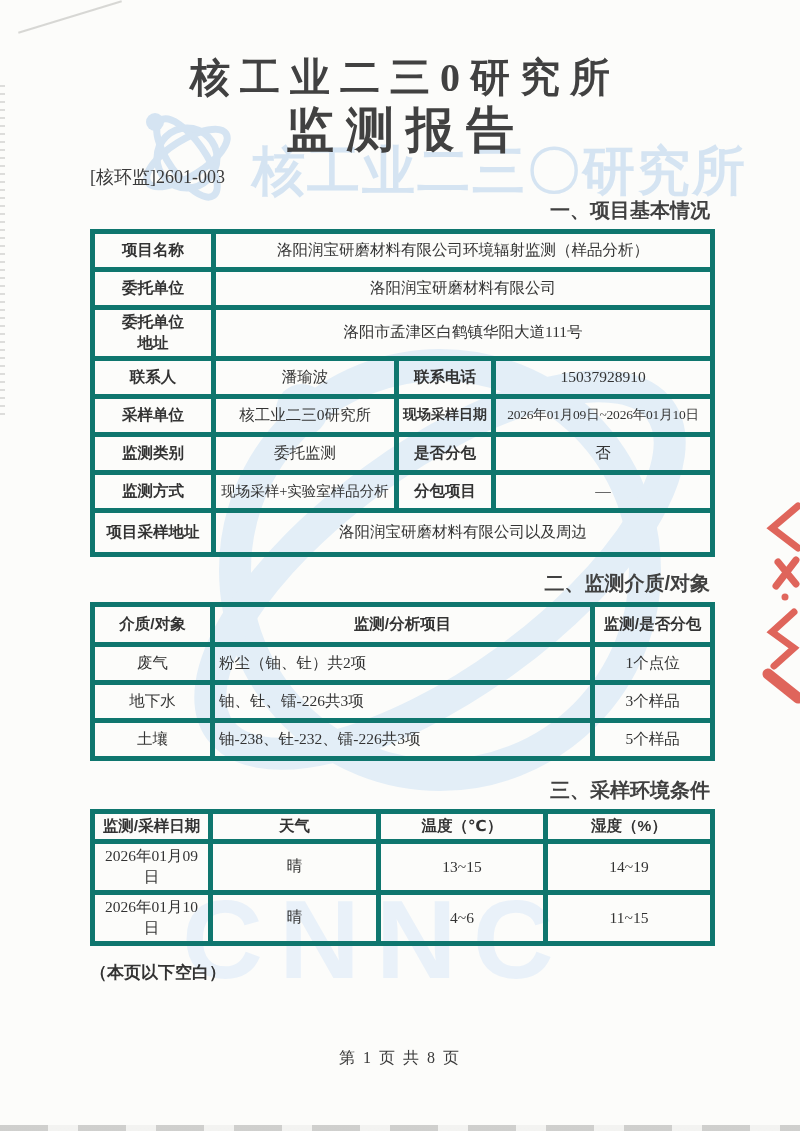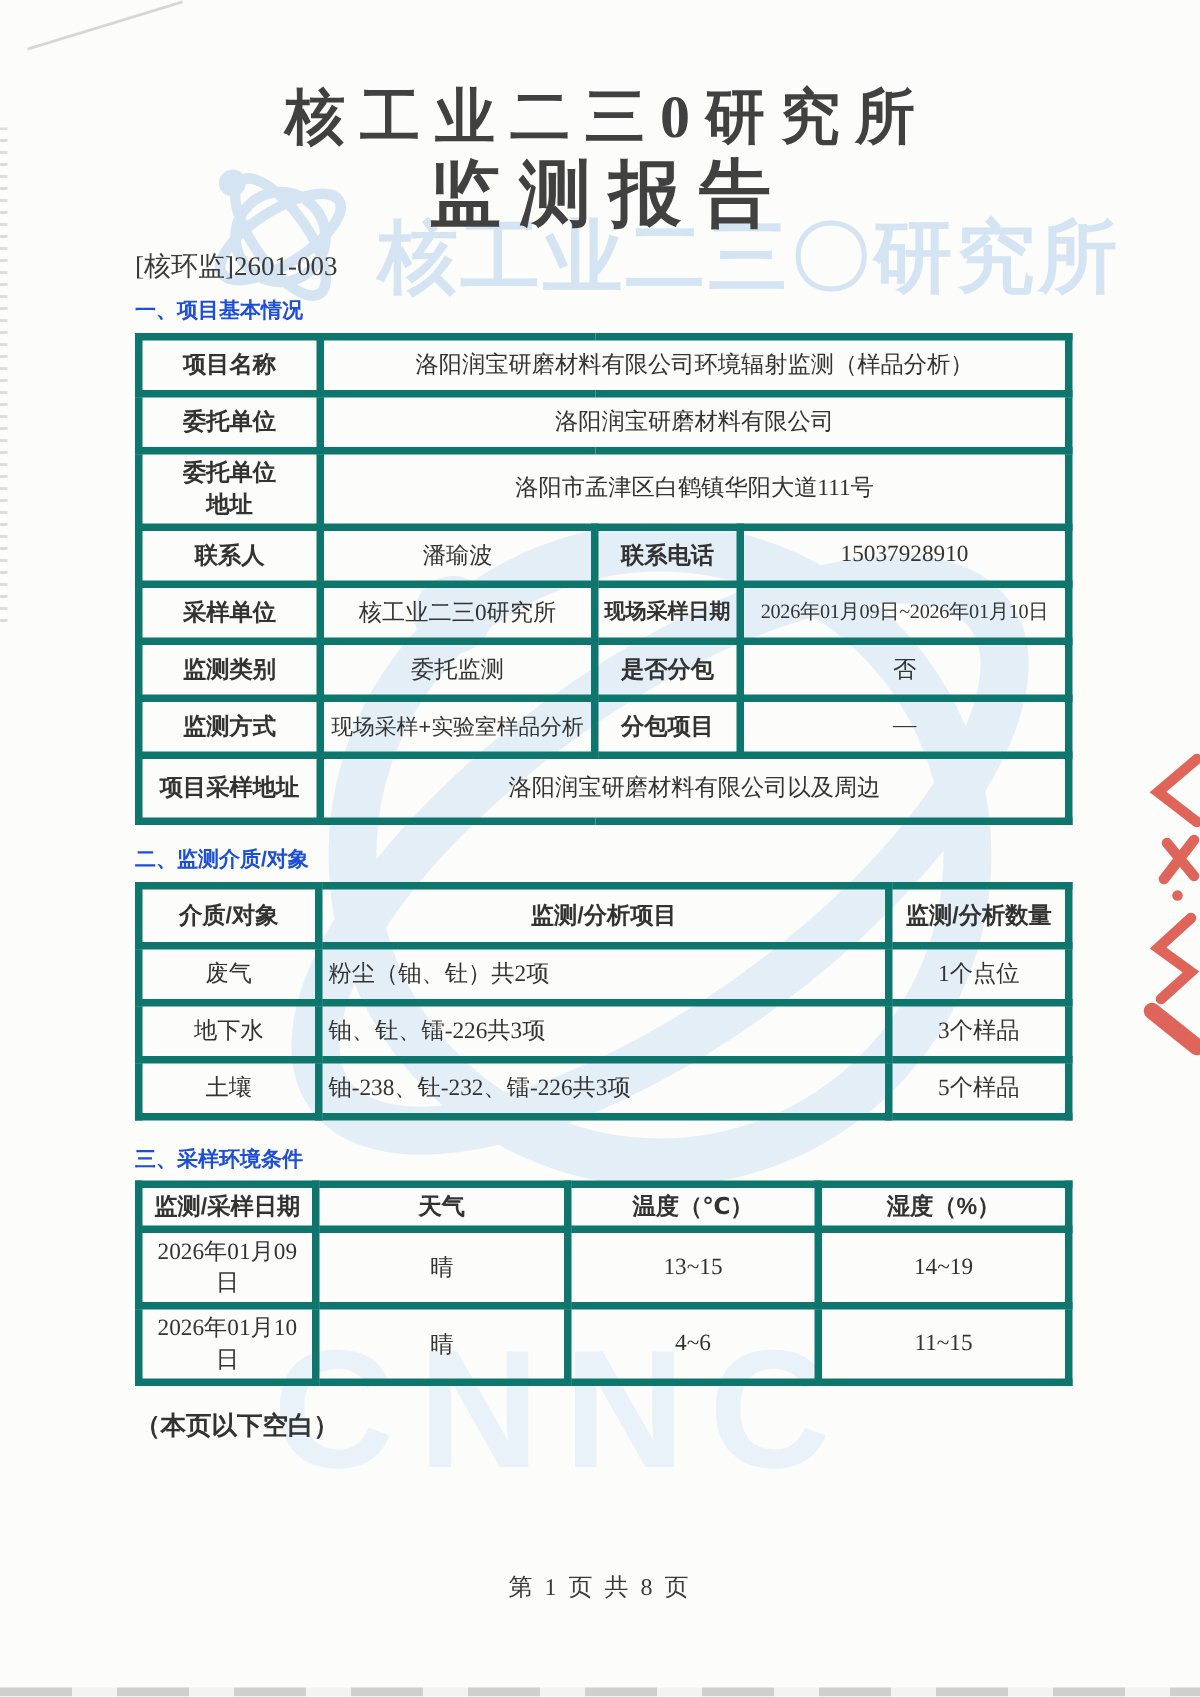--- a/index.html
+++ b/index.html
@@ -28,34 +28,34 @@
     font-size:112px;letter-spacing:16px;color:#e9f1f9;line-height:1;}
   .stamp{position:absolute;right:0;top:498px;z-index:3;}
   
   .content{position:relative;z-index:2;padding:0 90px;}
   .org-title{padding-top:54px;text-align:center;font-weight:bold;font-size:40px;
     line-height:1.18;color:#414141;white-space:nowrap;}
   .report-title{text-align:center;font-weight:bold;font-size:48px;line-height:1.12;
     margin-top:2px;color:#414141;white-space:nowrap;}
   .doc-number{margin-top:8px;font-size:18px;color:#3a3a3a;}
   .sec-heading{font-family:"Liberation Sans","DejaVu Sans",sans-serif;
-    font-weight:bold;font-size:14px;color:#1d4ed8;line-height:1.2;}
+    font-weight:bold;font-size:20px;color:#404040;line-height:1.2;text-align:right;}
   .sh1{margin:9px 0 7px;}
   .sh2{margin:14px 0 7px;}
   .sh3{margin:17px 0 7px;}
   table.t{border-collapse:collapse;width:620px;table-layout:fixed;}
   table.t td{border:5px solid #0f766e;text-align:center;vertical-align:middle;
     padding:2px 4px;font-size:15.5px;color:#333;overflow:hidden;}
   table.t td.lbl{font-family:"Liberation Sans","DejaVu Sans",sans-serif;
     font-weight:bold;white-space:pre-line;font-size:15.5px;}
   .t1 tr{height:38px;}
   .t1 tr.tall{height:48px;}
   .t1 tr.last{height:44px;}
   .t1 td.sm{font-size:13.5px;letter-spacing:-0.2px;white-space:nowrap;padding:2px 1px;}
-  .t1 td.md{font-size:14.5px;white-space:nowrap;padding:2px 1px;font-family:Liberation Mono, monospace;}
+  .t1 td.md{font-size:14.5px;white-space:nowrap;padding:2px 1px;}
   .t2 tr{height:38px;}
   .t2 tr.hd{height:40px;}
   .t2 td.item{text-align:left;}
   .t3 tr{height:29px;}
   .t3 tr.hd{height:30px;}
   .t3 td{font-size:15px;}
   .blank-note{margin-top:15px;font-weight:bold;font-size:17px;color:#333;}
   .footer{position:absolute;left:0;right:0;top:1048px;text-align:center;
     font-size:16px;letter-spacing:2px;color:#3a3a3a;z-index:2;}
 </style>
@@ -164,21 +164,21 @@
   <table class="t t2">
     <colgroup>
         <col style="width:120px">
         <col style="width:380px">
         <col style="width:120px">
       </colgroup>
     <tbody>
         <tr class="hd">
       <td class="lbl">介质/对象</td>
       <td class="lbl">监测/分析项目</td>
-      <td class="lbl">监测/分析数量</td>
+      <td class="lbl">监测/是否分包</td>
     </tr>
     <tr>
       <td>废气</td>
       <td class="item">粉尘（铀、钍）共2项</td>
       <td>1个点位</td>
     </tr>
     <tr>
       <td>地下水</td>
       <td class="item">铀、钍、镭-226共3项</td>
       <td>3个样品</td>

